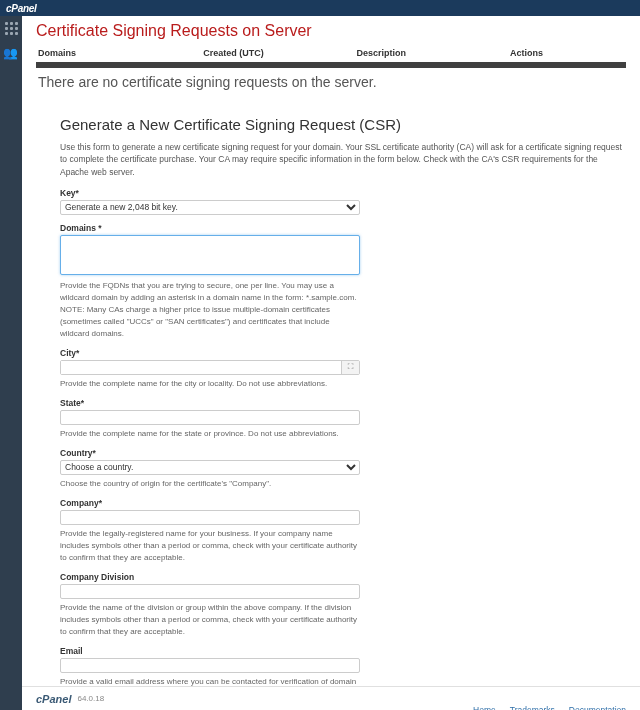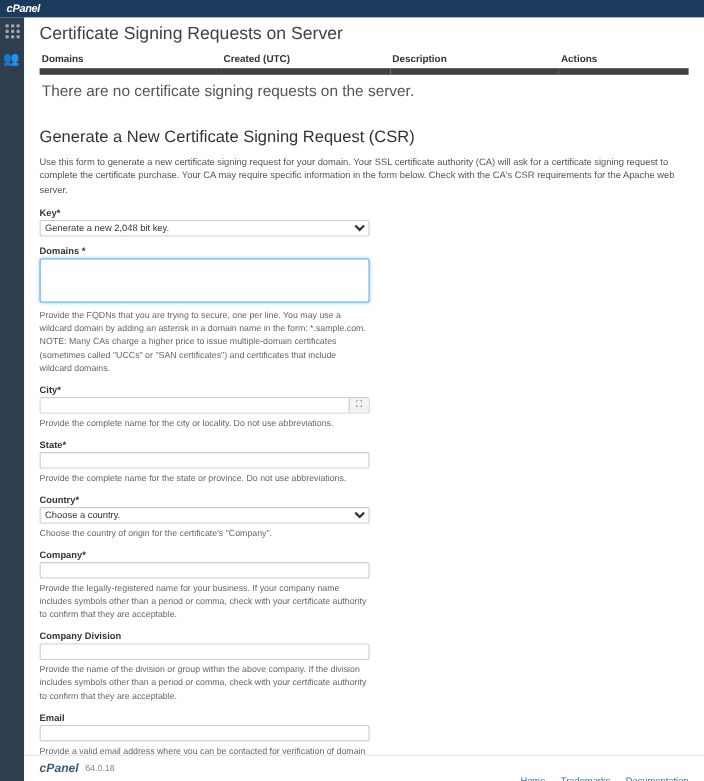--- a/index.html
+++ b/index.html
@@ -50,21 +50,21 @@
     background: #fff;
     overflow: hidden;
     position: relative;
   }
   .page-head {
     padding: 6px 14px 4px 14px;
   }
   .page-title {
     font-size: 16px;
     font-weight: normal;
-    color: #404040;
+    color: #b91c1c;
     margin: 0;
   }
   .table-wrap { padding: 0 14px; }
   table.csr-table {
     width: 100%;
     border-collapse: collapse;
     font-size: 9px;
   }
   table.csr-table th {
     text-align: left;
@@ -74,20 +74,21 @@
     border-bottom: 6px solid #404040;
     font-size: 9px;
   }
   .col-domains { width: 28%; }
   .col-created { width: 26%; }
   .col-desc { width: 26%; }
   .col-actions { width: 20%; }
 
   .form-area {
     padding: 10px 14px 0 14px;
+    margin-left: 24px;
   }
   h2.section-title {
     font-size: 15px;
     font-weight: normal;
     margin: 6px 0 8px 0;
     color: #333;
   }
   .intro {
     font-size: 8.5px;
     color: #555;

